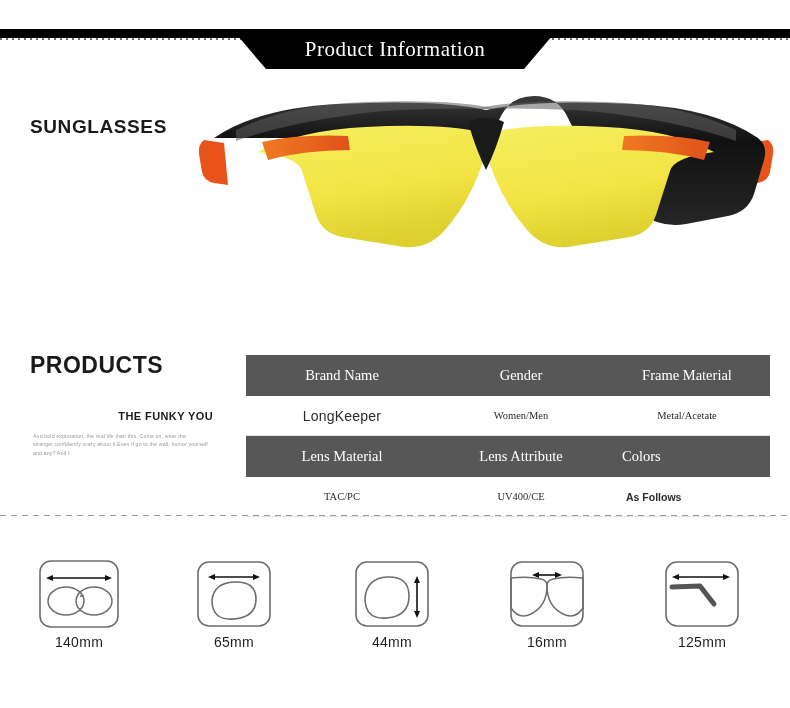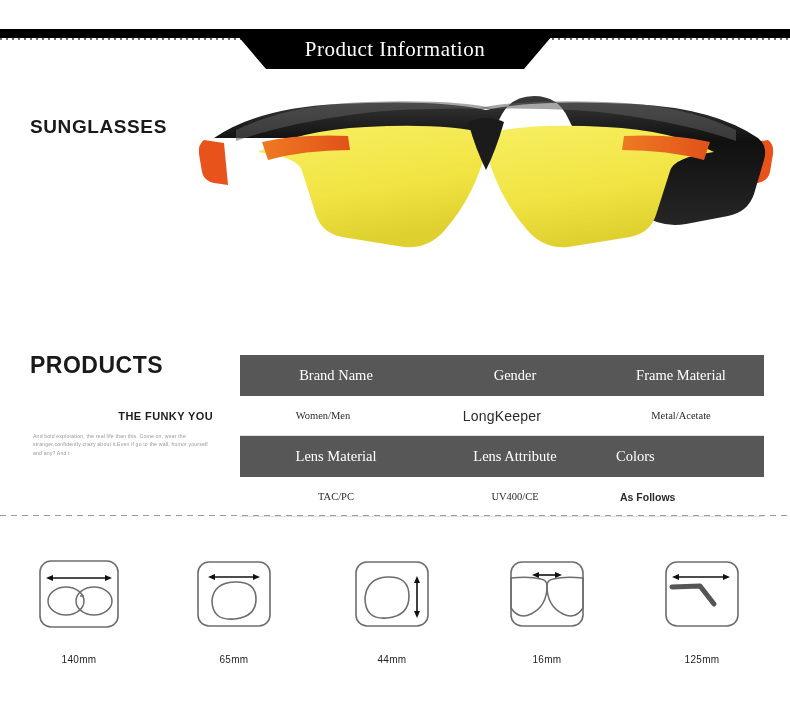--- a/index.html
+++ b/index.html
@@ -49,21 +49,21 @@
 
   
   .copy { position:absolute; top:410px; left:33px; width:180px; }
   .copy-title { font-size:11px; font-weight:bold; color:#1c1c1c; letter-spacing:0.4px;text-align:right; }
   .copy-body {
     margin-top:10px; font-size:5.2px; line-height:8.4px;
     color:#9a9a9a; letter-spacing:0.15px;
   }
 
   
-  .table { position:absolute; top:355px; left:240px; width:524px; }
+  .table { position:absolute; top:355px; left:246px; width:524px; }
   .trow { display:flex; width:100%; }
   .trow.head { background:#575757; height:41px; }
   .trow.body { background:#ffffff; height:40px; border-bottom:1px solid #e2e2e2; }
   .tcell {
     display:flex; align-items:center; justify-content:center;
     height:100%; font-family:"Liberation Serif", serif;
   }
   .c1 { width:192px; }
   .c2 { width:166px; }
   .c3 { width:166px; }
@@ -88,21 +88,21 @@
 
   
   .dims { position:absolute; top:558px; left:0; width:790px; height:120px; }
   .dim {
     position:absolute; top:0; width:158px;
     display:flex; flex-direction:column; align-items:center;
   }
   .dim-icon { width:84px; height:72px; }
   .dim-icon svg { display:block; width:100%; height:100%; }
   .dim-label {
-    margin-top:24px; font-size:10px; color:#1f1f1f; letter-spacing:0.3px;
+    margin-top:4px; font-size:14px; color:#1f1f1f; letter-spacing:0.3px;
   }
 </style>
 </head>
 <body>
 
 <div class="page">
 
   <div class="banner-wrap">
     <div class="banner-topbar"></div>
     <div class="banner-dots"></div>
@@ -194,22 +194,22 @@
 
   <div class="table">
 
     <div class="trow head">
       <div class="tcell c1">Brand Name</div>
       <div class="tcell c2">Gender</div>
       <div class="tcell c3">Frame Material</div>
     </div>
 
     <div class="trow body">
+      <div class="tcell c1 cell-brand">LongKeeper</div>
       <div class="tcell c2">Women/Men</div>
-      <div class="tcell c1 cell-brand">LongKeeper</div>
       <div class="tcell c3">Metal/Acetate</div>
     </div>
 
     <div class="trow head">
       <div class="tcell c1">Lens Material</div>
       <div class="tcell c2">Lens Attribute</div>
       <div class="tcell c3 cell-colors">Colors</div>
     </div>
 
     <div class="trow body">

